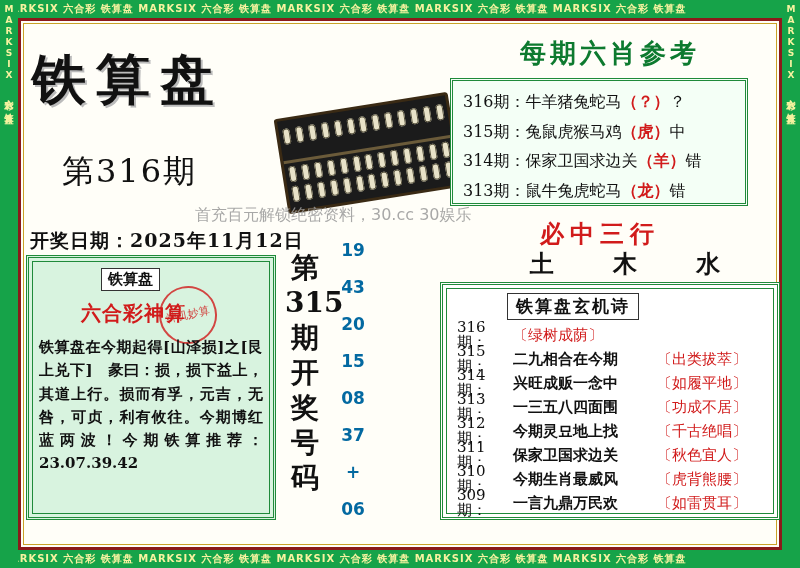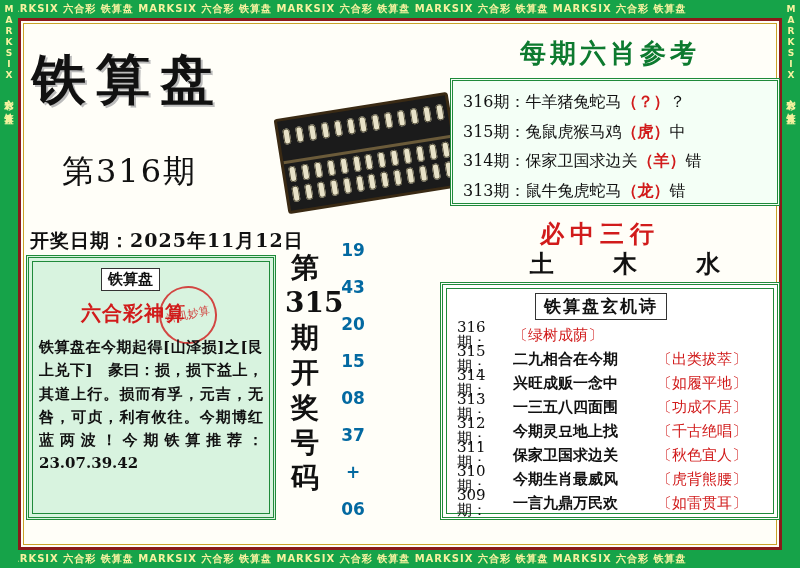--- a/index.html
+++ b/index.html
@@ -142,21 +142,21 @@
   }
   .num-col span{display:block;margin-bottom:17px;}
   
   .tr-title{
     position:absolute;left:520px;top:36px;
     font-family:"DejaVu Serif","Liberation Serif",serif;
     font-size:26px;font-weight:bold;color:#0d7a2f;
     letter-spacing:4px;
   }
   .tr-box{
-    position:absolute;left:450px;top:78px;width:330px;height:128px;
+    position:absolute;left:450px;top:78px;width:298px;height:128px;
     border:3px double #1f8a3a;background:#f4fff6;
     box-sizing:border-box;padding:6px 10px;
   }
   .tr-line{
     font-family:"DejaVu Serif","Liberation Serif",serif;
     font-size:16px;color:#111;line-height:1.85;white-space:nowrap;
   }
   .tr-line .red{color:#d11b1b;font-weight:bold;}
   
   .mid-title{
@@ -172,21 +172,21 @@
     font-size:24px;font-weight:bold;color:#111;
   }
   
   .br-box{
     position:absolute;left:440px;top:282px;width:340px;height:238px;
     border:3px double #1f8a3a;background:#ffffff;
     box-sizing:border-box;
   }
   .br-inner{position:absolute;inset:3px;border:1px solid #1f8a3a;}
   .br-title{
-    position:absolute;left:92px;top:8px;
+    position:absolute;left:64px;top:8px;
     font-family:"DejaVu Serif","Liberation Serif",serif;
     font-size:17px;font-weight:bold;color:#111;
     background:#fff;border:1px solid #333;padding:1px 8px;
     letter-spacing:2px;
   }
   .br-rows{position:absolute;left:14px;top:38px;right:10px;}
   .br-row{
     display:flex;align-items:center;
     font-family:"DejaVu Serif","Liberation Serif",serif;
     font-size:15px;color:#111;line-height:1.0;
@@ -263,20 +263,21 @@
         <i></i>
         <i></i>
         <i></i>
         <i></i>
         <i></i>
         <i></i>
         <i></i>
       </div>
   </div>
 
+  <div class="watermark">首充百元解锁绝密资料，30.cc 30娱乐</div>
 
   <div class="open-date">开奖日期：2025年11月12日</div>
 
   <div class="left-box">
     <div class="lb-inner"></div>
     <div class="lb-logo">铁算盘</div>
     <div class="lb-sub">六合彩神算</div>
     <div class="lb-stamp">神机妙算</div>
     <div class="lb-text">铁算盘在今期起得[山泽损]之[艮上兑下]　彖曰：损，损下益上，其道上行。损而有孚，元吉，无咎，可贞，利有攸往。今期博红蓝两波！今期铁算推荐：23.07.39.42</div>
   </div>

